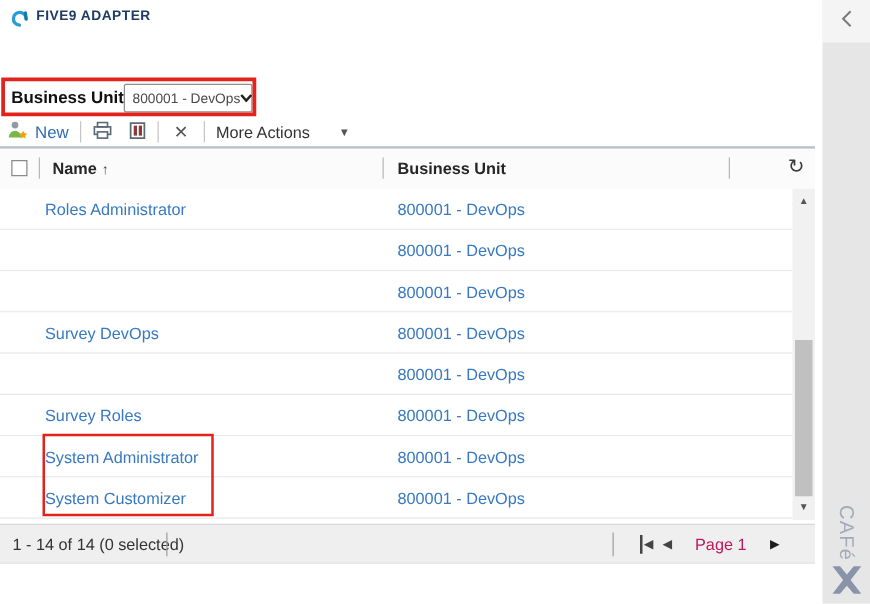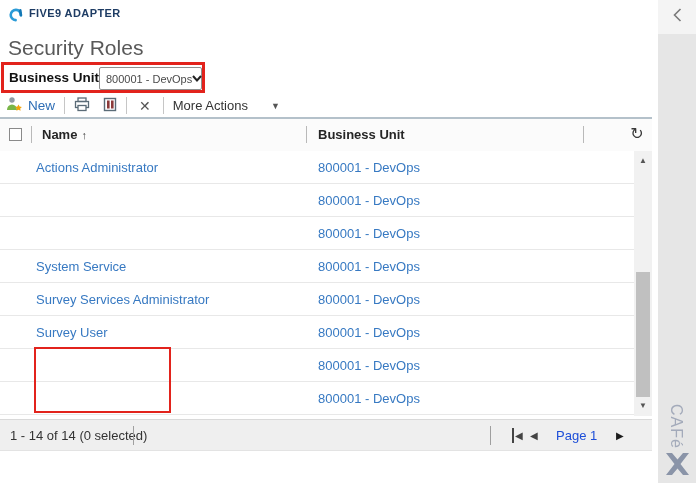--- a/index.html
+++ b/index.html
@@ -65,21 +65,21 @@
 
   
   .grid-footer { position:absolute; left:0; top:419px; width:652px; height:32px;
                  background:#efefef; border-top:1px solid #d9d9d9; border-bottom:1px solid #e3e3e3; }
   .gf-status { position:absolute; left:10px; top:8px; font-size:13px; color:#333; }
   .gf-sep { position:absolute; top:6px; width:1px; height:19px; background:#9f9f9f; }
   .gf-sep1 { left:133px; } .gf-sep2 { left:490px; }
   .gf-first { position:absolute; left:512px; top:8px; font-size:10px; color:#444;
               border-left:2px solid #444; padding-left:1px; line-height:15px; cursor:pointer; }
   .gf-prev  { position:absolute; left:530px; top:8px; font-size:10px; color:#444; line-height:15px; cursor:pointer; }
-  .gf-page  { position:absolute; left:556px; top:8px; font-size:13px; color:#1d4ed8; }
+  .gf-page  { position:absolute; left:556px; top:8px; font-size:13px; color:#be185d; }
   .gf-next  { position:absolute; left:616px; top:8px; font-size:10px; color:#1c1c1c; line-height:15px; cursor:pointer; }
 
   
   .sidebar { position:absolute; left:658px; top:0; width:38px; height:483px; background:#e6e6e6; }
   .sidebar-top { position:absolute; left:0; top:0; width:38px; height:34px; background:#f4f4f4;
                  display:flex; align-items:center; justify-content:center; cursor:pointer; }
   .powered-by { position:absolute; left:0; top:350px; width:38px; text-align:center;
                 writing-mode:vertical-rl; font-size:7.5px; color:#9a9a9a; letter-spacing:1px;
                 height:56px; margin:0 auto; left:14px; }
   .cafex-text { position:absolute; left:9px; top:404px; writing-mode:vertical-rl;
@@ -94,21 +94,20 @@
   <div class="brand-row">
     <span>
       <svg width="16" height="17" viewBox="0 0 16 17">
         <path d="M12.9,8.3 A5.1,5.1 0 1 0 7.6,13.1" fill="none" stroke="#2b9bd7" stroke-width="2.6" stroke-linecap="round"></path>
         <path d="M12.9,8.1 L12.3,3.4" fill="none" stroke="#1478b5" stroke-width="2.6" stroke-linecap="round"></path>
       </svg>
     </span>
     <span class="brand-text">FIVE9 ADAPTER</span>
   </div>
 
-  <div class="page-title">Security Roles</div>
 
   <span class="bu-label">Business Unit:</span>
   <div class="bu-select">
     <span class="bu-select-value">800001 - DevOps</span>
     <span class="bu-caret">
       <svg width="10" height="7" viewBox="0 0 10 7">
           <polyline points="1,1 5,5.5 9,1" fill="none" stroke="#222" stroke-width="2"></polyline>
         </svg>
     </span>
   </div>
@@ -165,45 +164,46 @@
     <div class="gh-sep gh-sep2"></div>
     <div class="gh-col gh-bu">
       <span>Business Unit</span>
     </div>
     <div class="gh-sep gh-sep3"></div>
     <div class="gh-refresh">↻</div>
   </div>
 
   <div class="grid-body">
     <div class="row">
-      <a class="cell-name">Actions Administrator</a>
-      <a class="cell-bu">800001 - DevOps</a>
-    </div>
-    <div class="row">
-      <a class="cell-bu">800001 - DevOps</a>
-    </div>
-    <div class="row">
-      <a class="cell-bu">800001 - DevOps</a>
-    </div>
-    <div class="row">
-      <a class="cell-name">System Service</a>
-      <a class="cell-bu">800001 - DevOps</a>
-    </div>
-    <div class="row">
-      <a class="cell-name">Survey Services Administrator</a>
-      <a class="cell-bu">800001 - DevOps</a>
-    </div>
-    <div class="row">
-      <a class="cell-name">Survey User</a>
-      <a class="cell-bu">800001 - DevOps</a>
-    </div>
-    <div class="row">
-      <a class="cell-bu">800001 - DevOps</a>
-    </div>
-    <div class="row">
+      <a class="cell-name">Roles Administrator</a>
+      <a class="cell-bu">800001 - DevOps</a>
+    </div>
+    <div class="row">
+      <a class="cell-bu">800001 - DevOps</a>
+    </div>
+    <div class="row">
+      <a class="cell-bu">800001 - DevOps</a>
+    </div>
+    <div class="row">
+      <a class="cell-name">Survey DevOps</a>
+      <a class="cell-bu">800001 - DevOps</a>
+    </div>
+    <div class="row">
+      <a class="cell-bu">800001 - DevOps</a>
+    </div>
+    <div class="row">
+      <a class="cell-name">Survey Roles</a>
+      <a class="cell-bu">800001 - DevOps</a>
+    </div>
+    <div class="row">
+      <a class="cell-name">System Administrator</a>
+      <a class="cell-bu">800001 - DevOps</a>
+    </div>
+    <div class="row">
+      <a class="cell-name">System Customizer</a>
       <a class="cell-bu">800001 - DevOps</a>
     </div>
   </div>
   <div class="hl-box hl-roles"></div>
 
   <div class="vscroll">
     <div class="vs-arrow vs-up">▲</div>
     <div class="vs-thumb"></div>
     <div class="vs-arrow vs-down">▼</div>
   </div>

